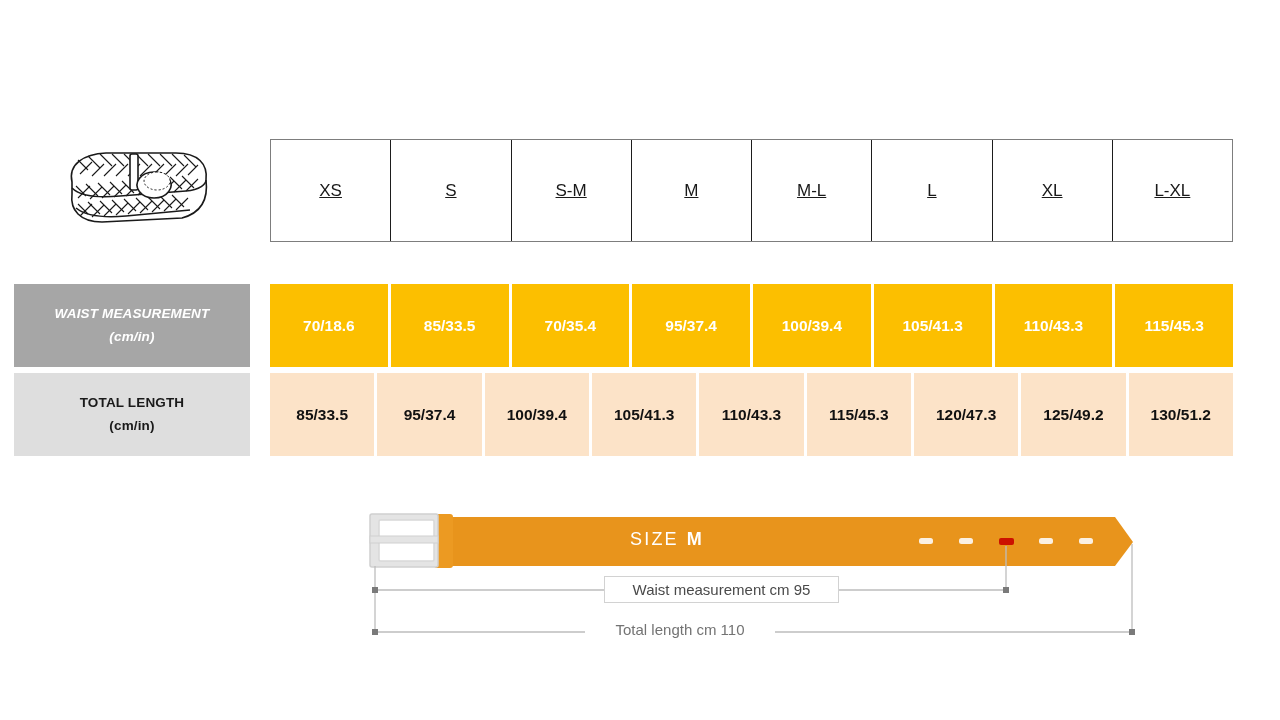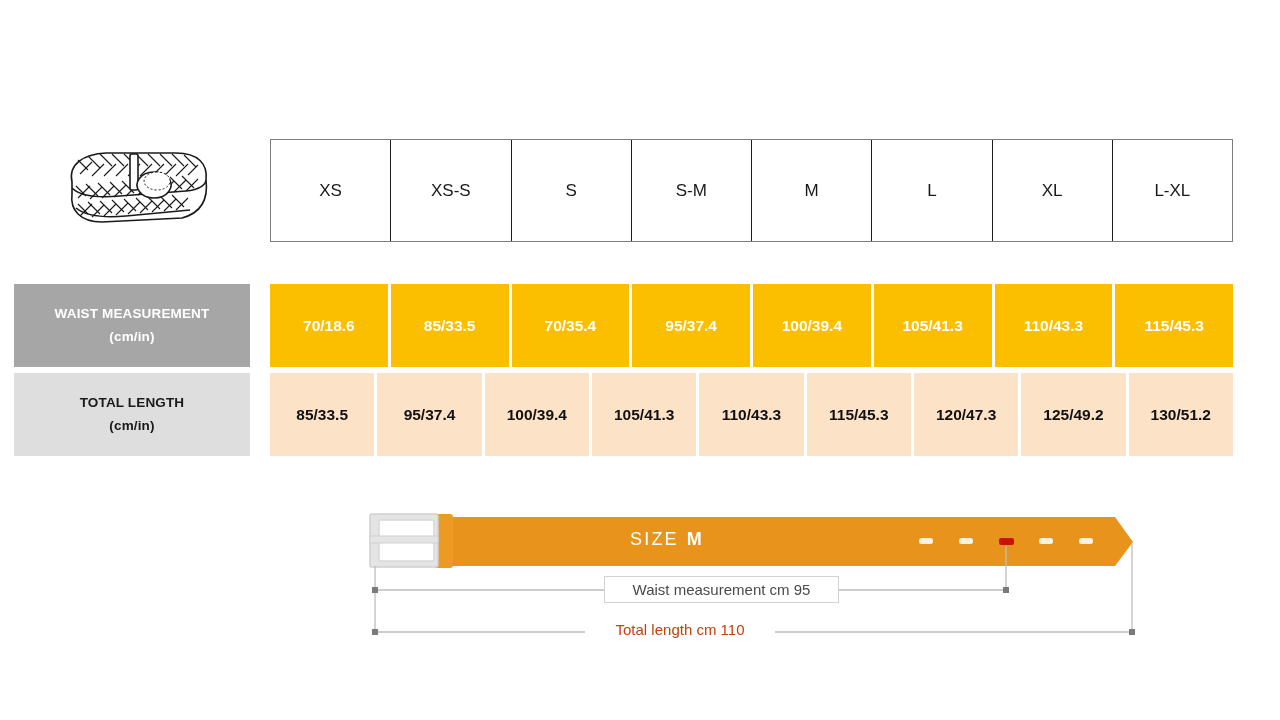--- a/index.html
+++ b/index.html
@@ -29,20 +29,21 @@
   #size-header-row {
     position: absolute;
     left: 270px;
     top: 139px;
     width: 963px;
     height: 103px;
     display: flex;
     border: 1.5px solid #7d7d7d;
     box-sizing: border-box;
     background: #ffffff;
+    text-decoration: underline;
   }
   #size-header-row .hcell {
     flex: 1 1 0;
     display: flex;
     align-items: center;
     justify-content: center;
     border-right: 1.5px solid #1d1d1d;
     font-size: 17px;
     color: #191919;
     box-sizing: border-box;
@@ -67,21 +68,21 @@
     flex-direction: column;
     align-items: center;
     justify-content: center;
     text-align: center;
     font-weight: bold;
     font-size: 13.5px;
     line-height: 1.65;
     letter-spacing: 0.15px;
     box-sizing: border-box;
   }
-  #waist-row .row-label { background: #a6a6a6; color: #ffffff; }
+  #waist-row .row-label { background: #a6a6a6; color: #ffffff; font-style: italic; }
   #length-row .row-label { background: #dedede; color: #1a1a1a; }
 
   .row-cells {
     margin-left: 20px;
     flex: 1 1 auto;
     display: flex;
     gap: 3px;
   }
   .row-cells .dcell {
     flex: 1 1 0;
@@ -140,21 +141,21 @@
     position: absolute;
     left: 585px;
     top: 617px;
     width: 190px;
     height: 24px;
     background: #ffffff;
     display: flex;
     align-items: center;
     justify-content: center;
     font-size: 15px;
-    color: #c2410c;
+    color: #737373;
     box-sizing: border-box;
   }
 </style>
 </head>
 <body>
 
 <div id="product-illustration">
   <svg width="160" height="96" viewBox="0 0 160 96">
     <g fill="none" stroke="#1a1a1a" stroke-width="1.6">
       <path d="M14,40 C10,22 26,12 48,11 L118,11 C140,11 150,22 148,38 C150,54 146,70 124,76 L44,80 C22,80 12,68 14,52 Z"></path>
@@ -173,30 +174,30 @@
     <path d="M96,30 a17,13 0 1,0 0.1,0 Z" fill="#ffffff" stroke="#1a1a1a" stroke-width="1.6"></path>
     <path d="M99,30 a13,9 0 1,0 0.1,0 Z" fill="#ffffff" stroke="#1a1a1a" stroke-width="1" stroke-dasharray="2 2"></path>
   </svg>
 </div>
 
 <div id="size-header-row">
   <div class="hcell">
       <span>XS</span>
     </div>
   <div class="hcell">
-      <span>XS-S</span>
-    </div>
-  <div class="hcell">
       <span>S</span>
     </div>
   <div class="hcell">
       <span>S-M</span>
     </div>
   <div class="hcell">
       <span>M</span>
+    </div>
+  <div class="hcell">
+      <span>M-L</span>
     </div>
   <div class="hcell">
       <span>L</span>
     </div>
   <div class="hcell">
       <span>XL</span>
     </div>
   <div class="hcell">
       <span>L-XL</span>
     </div>

